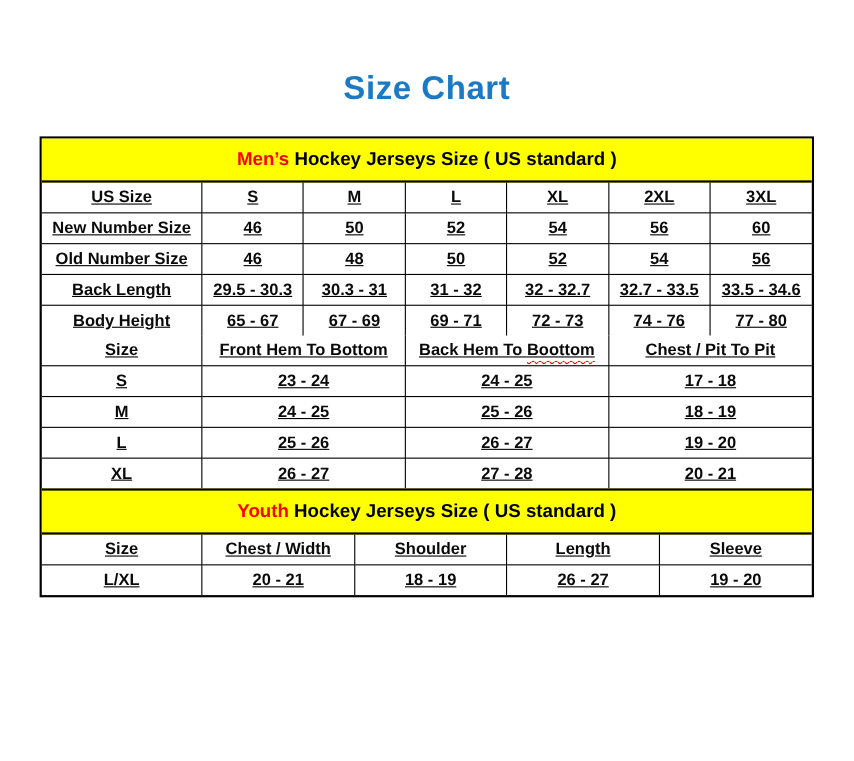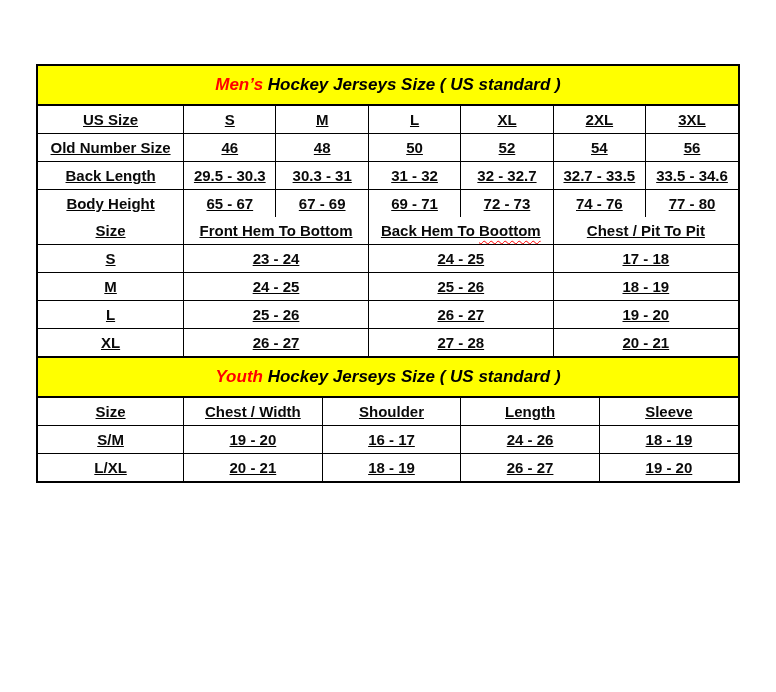--- a/index.html
+++ b/index.html
@@ -3,35 +3,36 @@
 <meta charset="utf-8">
 <style>
   html,body{margin:0;padding:0;background:#ffffff;}
   body{width:776px;height:692px;overflow:hidden;font-family:"Liberation Sans",sans-serif;}
   .page{box-sizing:border-box;width:776px;height:692px;padding-top:64px;}
   .title{margin:0 0 26px;text-align:center;font-size:30px;font-weight:700;
          color:var(--title-blue,#1B7AC4);letter-spacing:.5px;}
   .chart{width:700px;margin:0 auto;border:2px solid var(--border-black,#000);}
   .band{background:var(--band-yellow,#FFFF00);border-top:2px solid var(--border-black,#000);
         border-bottom:2px solid var(--border-black,#000);text-align:center;
-        font-size:17px;font-weight:700;color:var(--text-black,#000);padding:9px 4px;font-style:italic;}
+        font-size:17px;font-weight:700;color:var(--text-black,#000);padding:9px 4px;}
   .chart .band:first-child{border-top:0;}
   .hl{color:var(--accent-red,#FF0000);}
   table.grid{width:100%;border-collapse:collapse;table-layout:fixed;border:hidden;text-decoration:underline;}
   .grid th,.grid td{border:1.5px solid var(--border-black,#000);text-align:center;
         font-size:15px;font-weight:700;color:#0a0a0a;padding:5px 2px;line-height:17px;}
   col.label-col{width:20.8%;}
   .misspelled{text-decoration:underline;text-decoration-style:wavy;
         text-decoration-color:var(--accent-red,#FF0000);text-decoration-thickness:1px;
         text-underline-offset:4px;}
 </style>
 </head>
 <body>
 
 <div class="page">
+  <h1 class="title">Size Chart</h1>
   <div class="chart">
       <div class="band"><span class="hl">Men’s</span><span> Hockey Jerseys Size ( US standard )</span></div>
       <table class="grid">
         <colgroup>
           <col class="label-col">
           <col>
           <col>
           <col>
           <col>
           <col>
@@ -42,20 +43,29 @@
             <th>US Size</th>
             <th>S</th>
             <th>M</th>
             <th>L</th>
             <th>XL</th>
             <th>2XL</th>
             <th>3XL</th>
           </tr>
         </thead>
         <tbody>
+          <tr>
+            <td>New Number Size</td>
+            <td>46</td>
+            <td>50</td>
+            <td>52</td>
+            <td>54</td>
+            <td>56</td>
+            <td>60</td>
+          </tr>
           <tr>
             <td>Old Number Size</td>
             <td>46</td>
             <td>48</td>
             <td>50</td>
             <td>52</td>
             <td>54</td>
             <td>56</td>
           </tr>
           <tr>
@@ -133,27 +143,20 @@
           <tr>
             <th>Size</th>
             <th>Chest / Width</th>
             <th>Shoulder</th>
             <th>Length</th>
             <th>Sleeve</th>
           </tr>
         </thead>
         <tbody>
           <tr>
-            <td>S/M</td>
-            <td>19 - 20</td>
-            <td>16 - 17</td>
-            <td>24 - 26</td>
-            <td>18 - 19</td>
-          </tr>
-          <tr>
             <td>L/XL</td>
             <td>20 - 21</td>
             <td>18 - 19</td>
             <td>26 - 27</td>
             <td>19 - 20</td>
           </tr>
         </tbody>
       </table>
     </div>
 </div>

